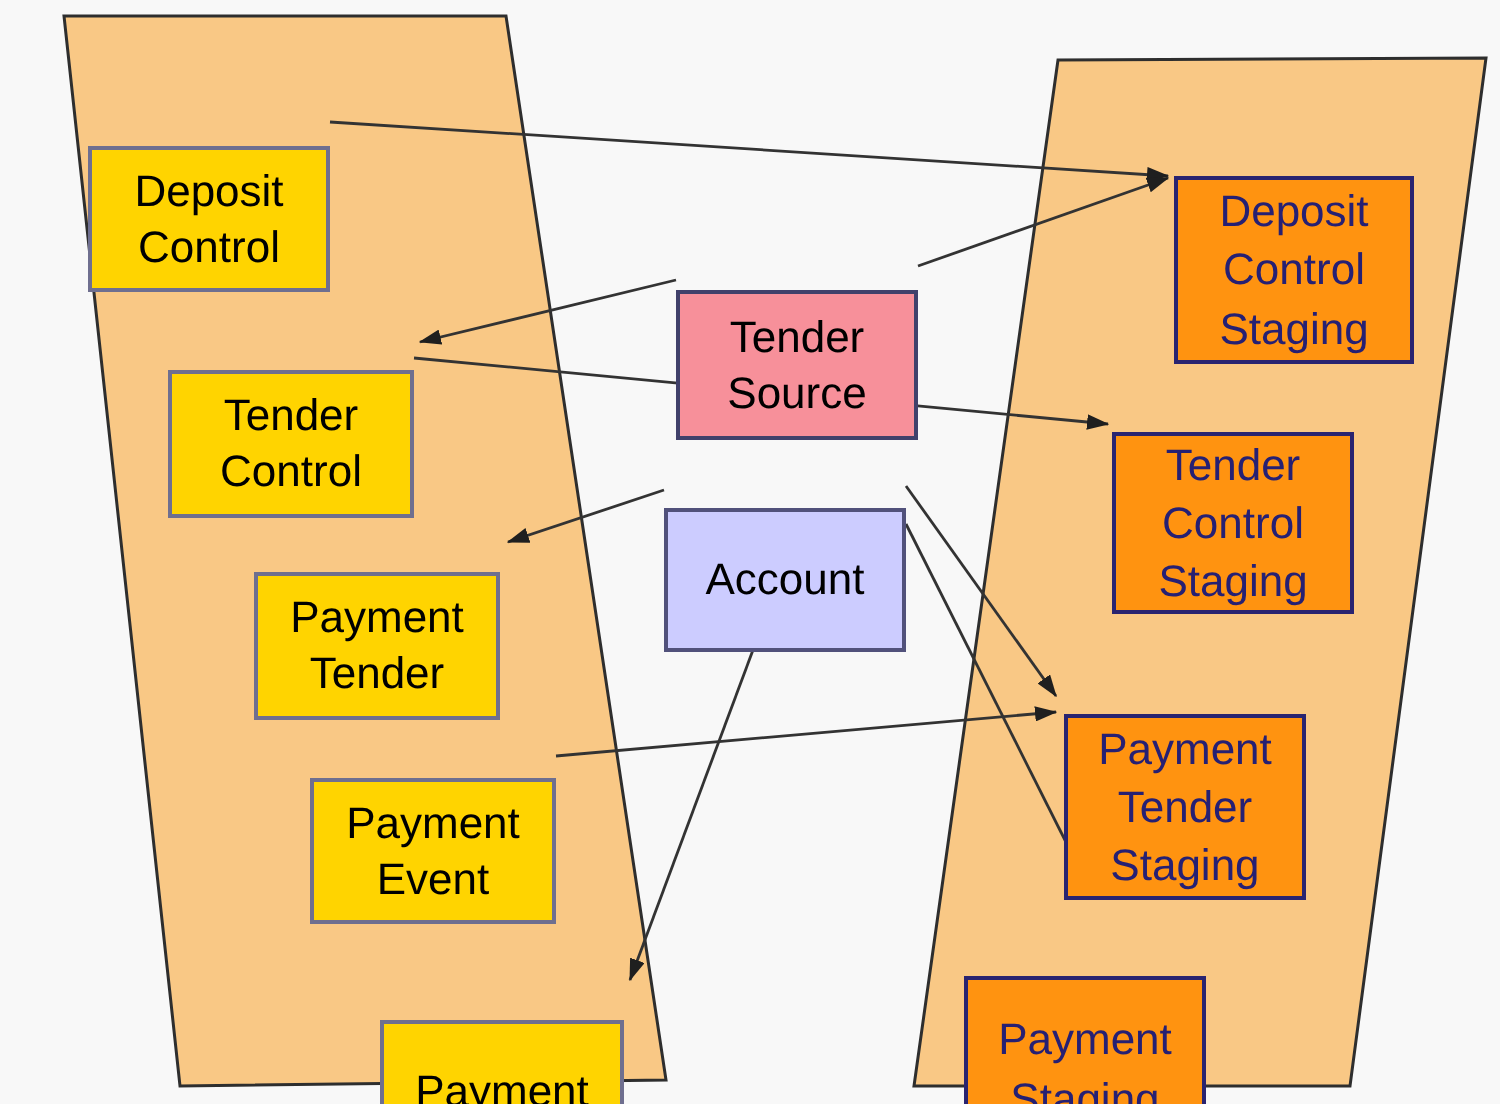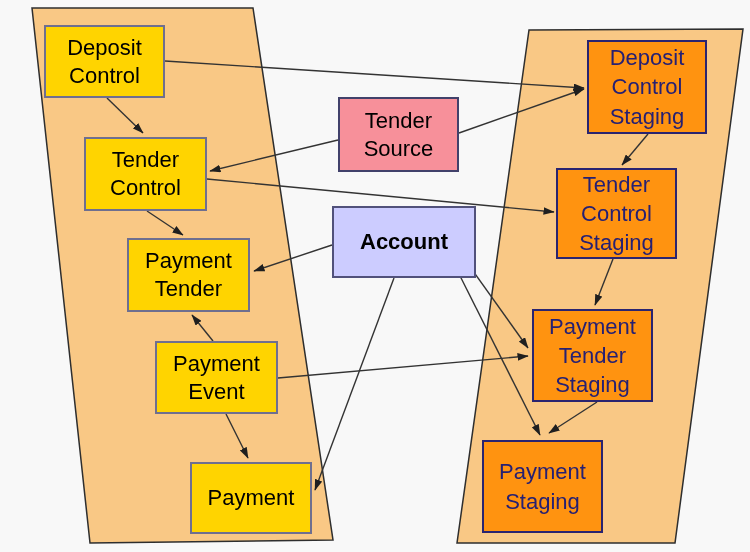--- a/index.html
+++ b/index.html
@@ -30,34 +30,35 @@
     box-sizing:border-box;
     display:flex;
     align-items:center;
     justify-content:center;
     text-align:center;
     white-space:pre-line;
     font-size:22px;
     line-height:1.26;
     color:#000000;
     border:2px solid #6f6f8f;
+    margin-top:48px;
   }
   .current{ background:var(--yellow,#ffd400); border-color:#6f6f8f; }
   .staging{ background:var(--orange,#ff9310); border-color:#2a2470; color:var(--staging-text,#262073); line-height:1.32; }
   .external{ background:var(--pink,#f7909a); border-color:#41416b; }
   .master{ background:var(--lavender,#ccccff); border-color:#51517b; }
 
   
   .n-deposit-control{left:44px;top:25px;width:121px;height:73px;}
   .n-tender-control{left:84px;top:137px;width:123px;height:74px;}
   .n-payment-tender{left:127px;top:238px;width:123px;height:74px;}
   .n-payment-event{left:155px;top:341px;width:123px;height:73px;}
   .n-payment{left:190px;top:462px;width:122px;height:72px;}
   .n-tender-source{left:338px;top:97px;width:121px;height:75px;}
-  .n-account{left:332px;top:206px;width:144px;height:72px;font-weight:bold;}
+  .n-account{left:332px;top:206px;width:121px;height:72px;}
   .n-deposit-control-staging{left:587px;top:40px;width:120px;height:94px;}
   .n-tender-control-staging{left:556px;top:168px;width:121px;height:91px;}
   .n-payment-tender-staging{left:532px;top:309px;width:121px;height:93px;}
   .n-payment-staging{left:482px;top:440px;width:121px;height:93px;}
 </style>
 </head>
 <body style="background: rgb(248, 248, 248);">
 
 <div class="stage">
 

